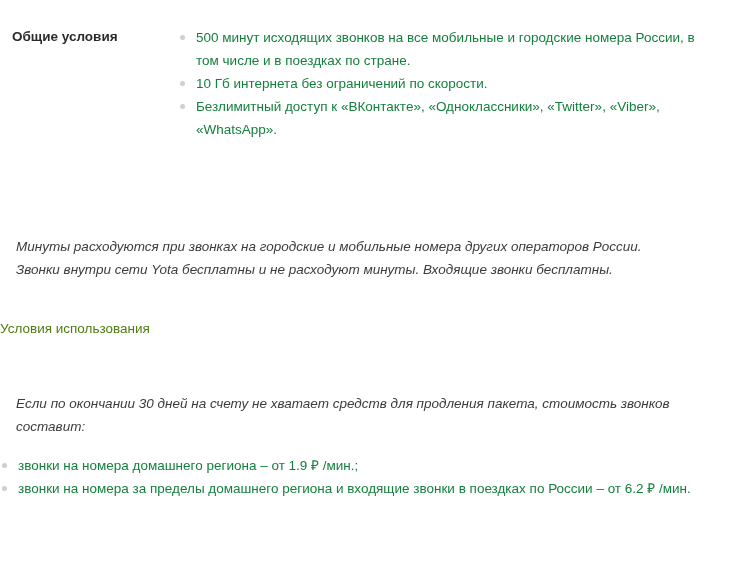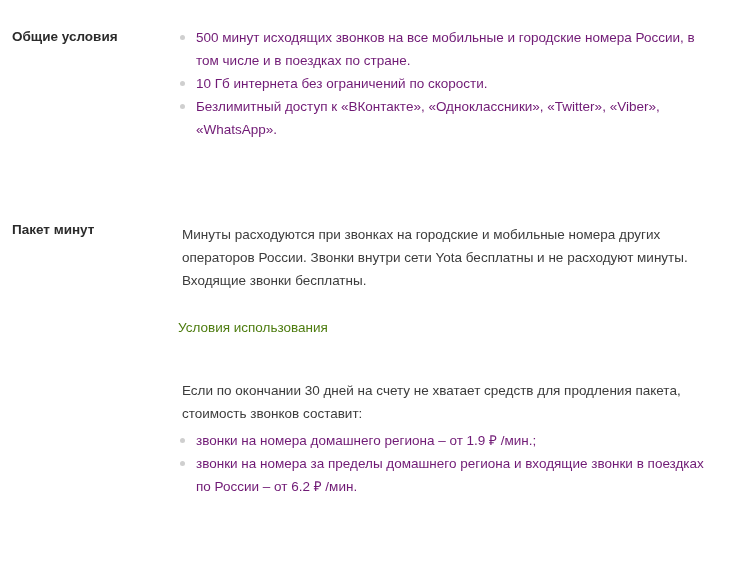--- a/index.html
+++ b/index.html
@@ -42,38 +42,39 @@
   ul.bullets {
     list-style: none;
     margin: 0;
     padding: 0;
   }
   ul.bullets li {
     position: relative;
     padding-left: 18px;
     font-size: 13.5px;
     line-height: 23px;
-    color: #701a75;
+    color: #15803d;
     margin-bottom: 0px;
   }
   ul.bullets li::before {
     content: "";
     position: absolute;
     left: 2px;
     top: 9px;
     width: 5px;
     height: 5px;
     border-radius: 50%;
     background: #cfcfcf;
   }
   p.para {
-    margin: 4px;
+    margin: 16px;
     font-size: 13.5px;
     line-height: 23px;
     color: #3c3c3c;
+    font-style: italic;
   }
   .subhead {
     font-size: 13.5px;
     line-height: 23px;
     color: #4d7c0f;
   }
   .gap-2 { height: 20px; }
   .gap-3 { height: 16px; }
   .section-gap { height: 78px; }
 </style>
@@ -89,21 +90,20 @@
         <li>500 минут исходящих звонков на все мобильные и городские номера России, в том числе и в поездках по стране.</li>
         <li>10 Гб интернета без ограничений по скорости.</li>
         <li>Безлимитный доступ к «ВКонтакте», «Одноклассники», «Twitter», «Viber», «WhatsApp».</li>
       </ul>
     </div>
   </div>
 
   <div class="section-gap"></div>
 
   <div class="section">
-    <div class="section-label">Пакет минут</div>
     <div class="section-body">
       <p class="para">Минуты расходуются при звонках на городские и мобильные номера других операторов России. Звонки внутри сети Yota бесплатны и не расходуют минуты. Входящие звонки бесплатны.</p>
       <div class="gap-2"></div>
       <div class="subhead">Условия использования</div>
       <div class="gap-2"></div>
       <div class="gap-3"></div>
       <p class="para">Если по окончании 30 дней на счету не хватает средств для продления пакета, стоимость звонков составит:</p>
       <ul class="bullets">
         <li>звонки на номера домашнего региона – от 1.9 ₽ /мин.;</li>
         <li>звонки на номера за пределы домашнего региона и входящие звонки в поездках по России – от 6.2 ₽ /мин.</li>

